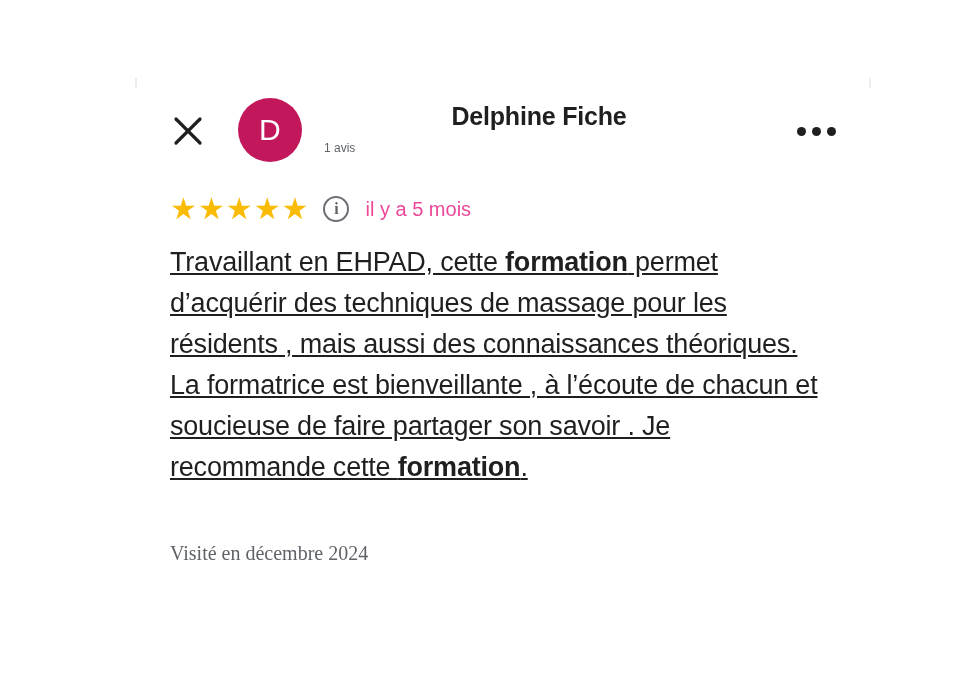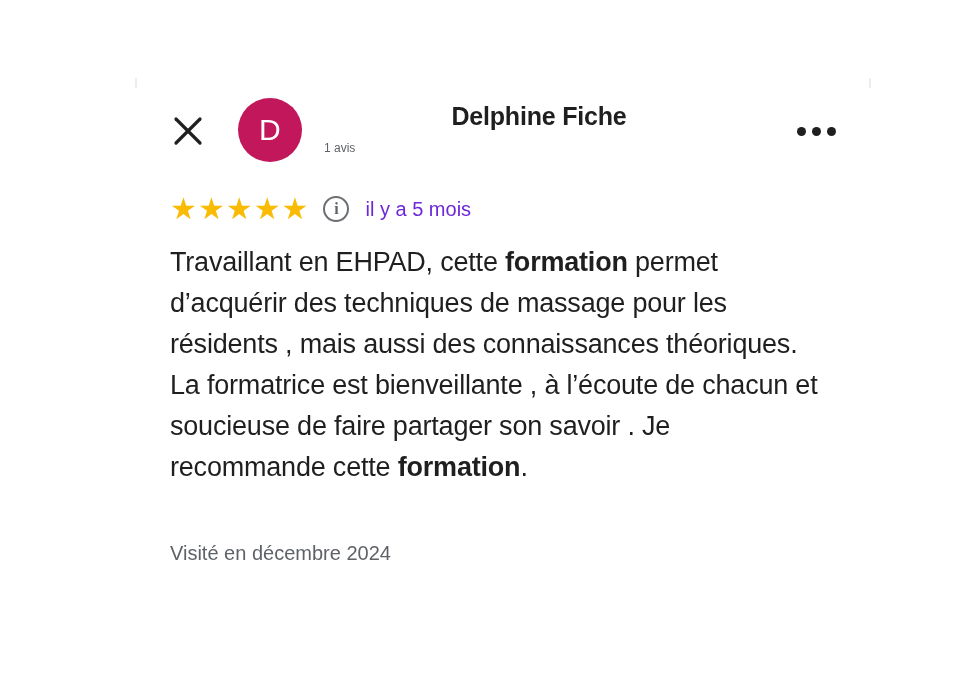--- a/index.html
+++ b/index.html
@@ -130,45 +130,47 @@
     display: flex;
     align-items: center;
     justify-content: center;
     box-sizing: border-box;
     font-family: "Liberation Serif", serif;
     cursor: pointer;
   }
   .review-age {
     margin-left: 16px;
     font-size: 20px;
-    color: #6d28d9;
+    color: #ec4899;
     line-height: 24px;
   }
 
   
   .review-text {
     position: absolute;
     left: 170px;
     top: 242px;
     width: 660px;
     font-size: 27px;
     line-height: 41px;
     color: #1f1f1f;
     letter-spacing: -0.2px;
+    text-decoration: underline;
   }
   .review-text b { font-weight: 700; }
 
   .visit-line {
     position: absolute;
     left: 170px;
     top: 540px;
     font-size: 20px;
     color: #5f6368;
     line-height: 26px;
     font-weight: 500;
+    font-family: Liberation Serif, serif;
   }
 
   
   .crop-mark {
     position: absolute;
     width: 2px;
     height: 10px;
     background: #ededed;
   }
 </style>

